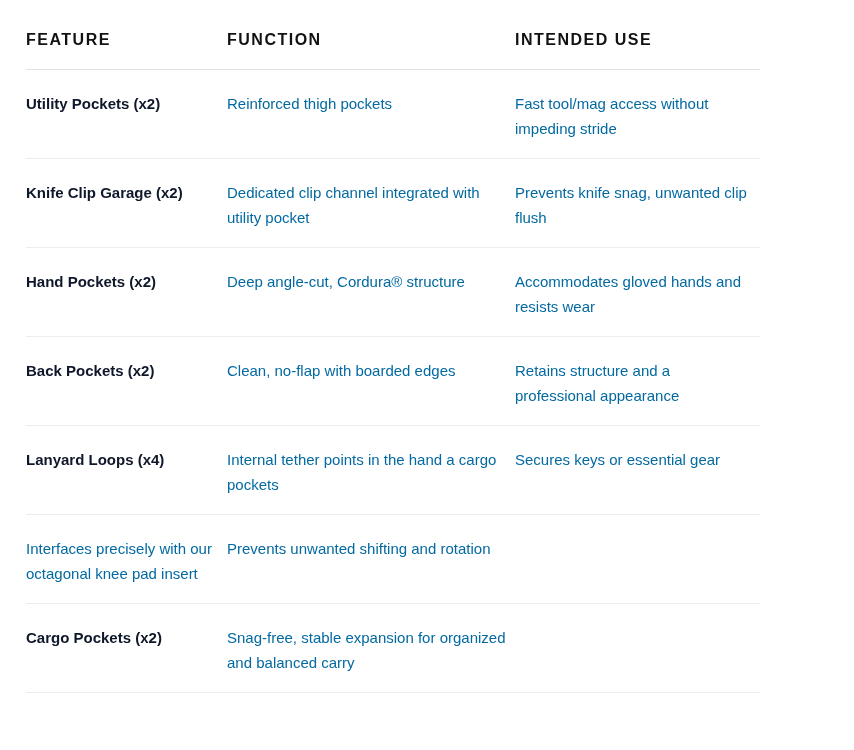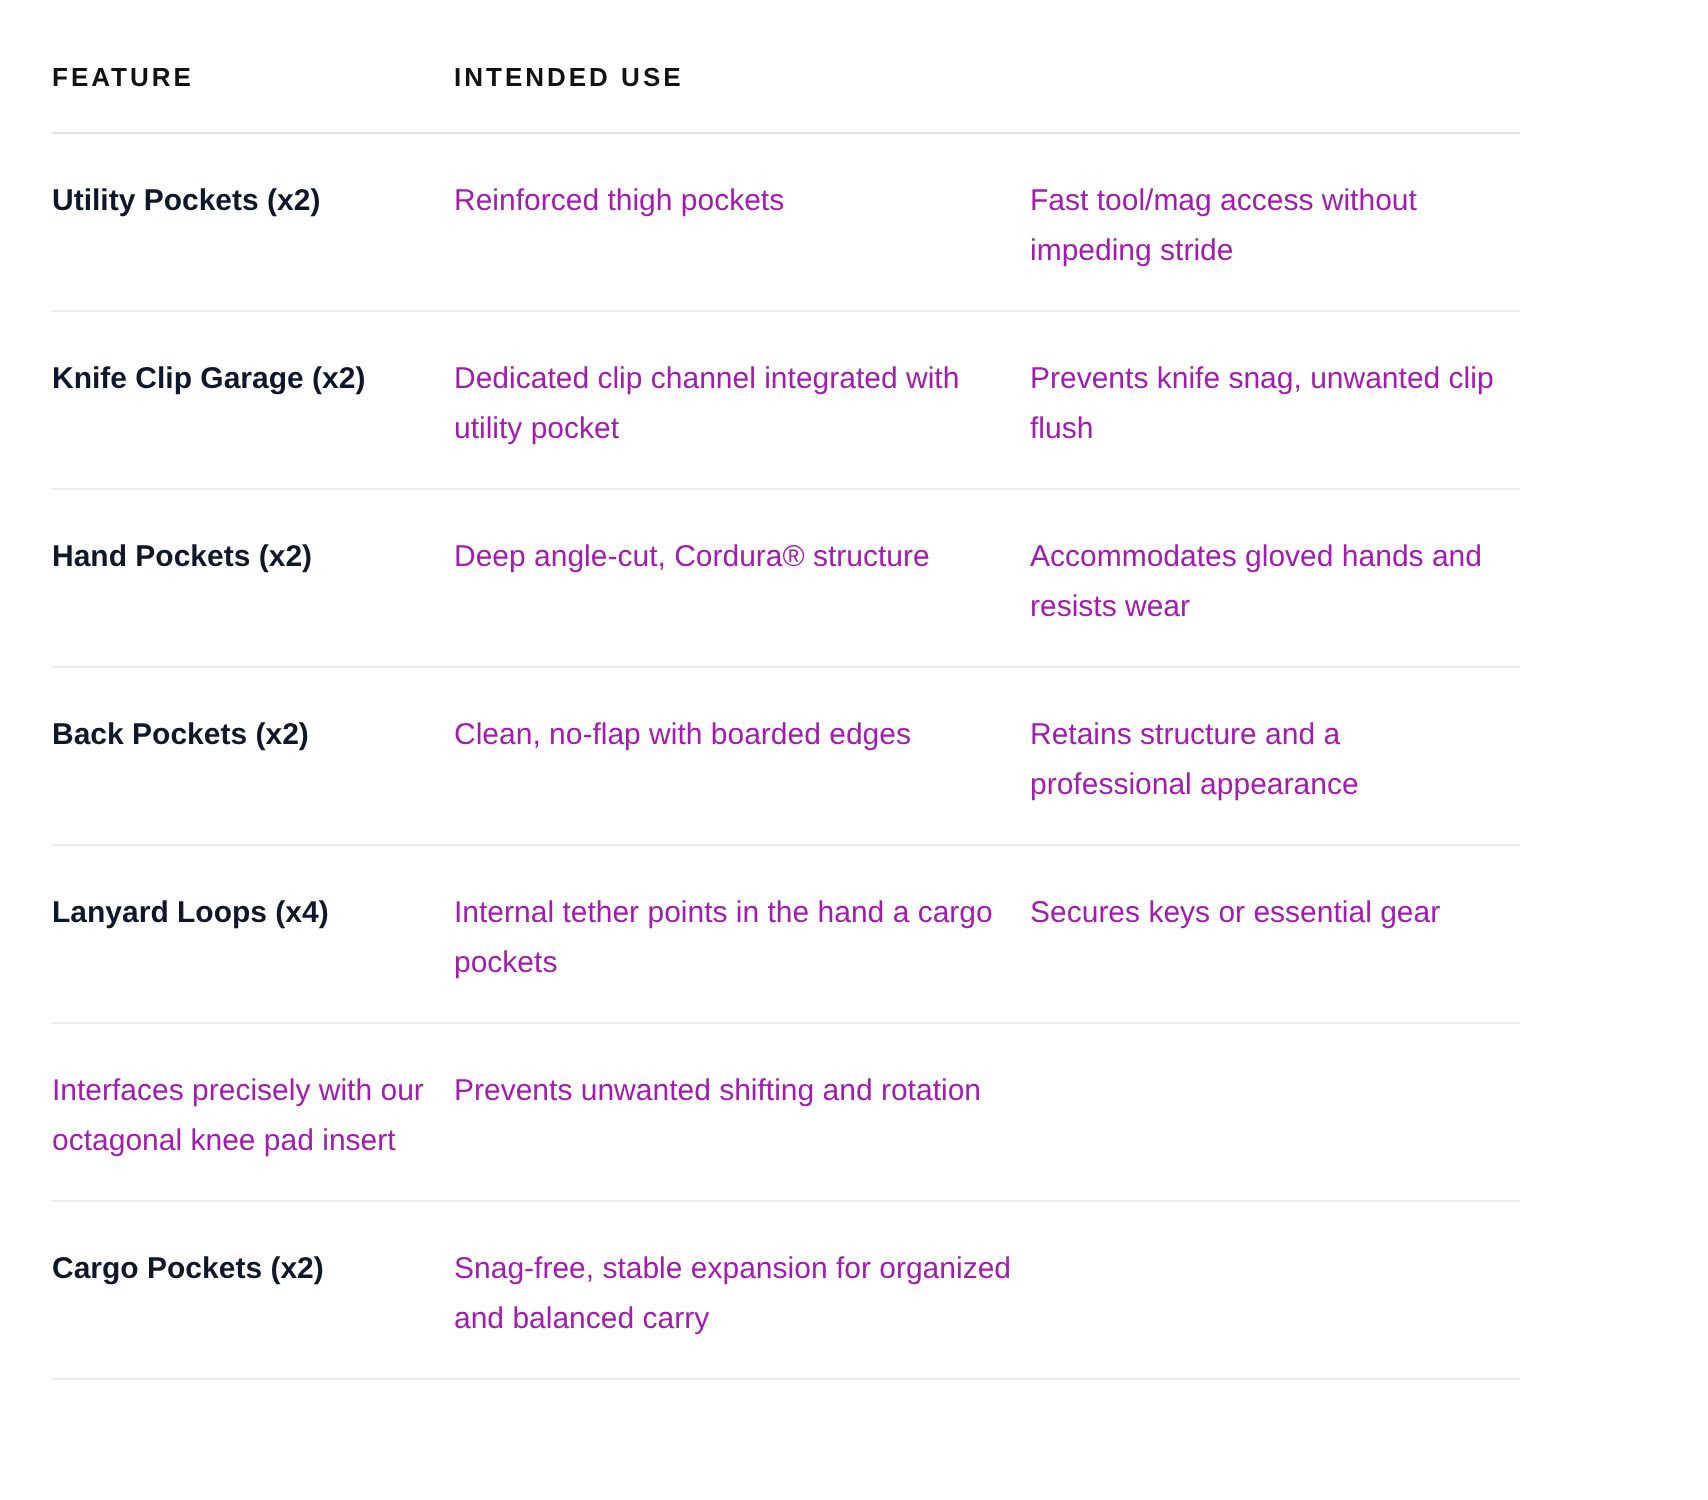--- a/index.html
+++ b/index.html
@@ -17,55 +17,56 @@
   }
   .grid-row {
     display: grid;
     grid-template-columns: 201px 288px 245px;
   }
   .header-row {
     border-bottom: 1px solid #e2e2e2;
   }
   .header-cell {
     padding: 31px 16px 20px 0;
-    font-size: 13px;
+    font-size: 16px;
     font-weight: 700;
     letter-spacing: 1.5px;
     color: #121212;
     text-transform: uppercase;
   }
   .body-row {
     border-bottom: 1px solid #ededed;
     min-height: 88px;
   }
   .cell {
     padding: 21px 0 17px 0;
     font-size: 15px;
     line-height: 25px;
-    color: #a21caf;
+    color: #0369a1;
   }
   .cell.feature {
     font-weight: 700;
     color: #0f172a;
     padding-right: 16px;
   }
   .cell.function {
     padding-right: 12px;
   }
   .cell.intended {
     padding-right: 5px;
   }
 </style>
 </head>
 <body>
 
 <div class="spec-table">
 
   <div class="grid-row header-row">
     <div class="header-cell">Feature</div>
+    <div class="header-cell">Function</div>
     <div class="header-cell">Intended Use</div>
   </div>
 
   <div>
   <div class="grid-row body-row">
     <div class="cell feature">Utility Pockets (x2)</div>
     <div class="cell function">Reinforced thigh pockets</div>
     <div class="cell intended">Fast tool/mag access without impeding stride</div>
   </div>
 

